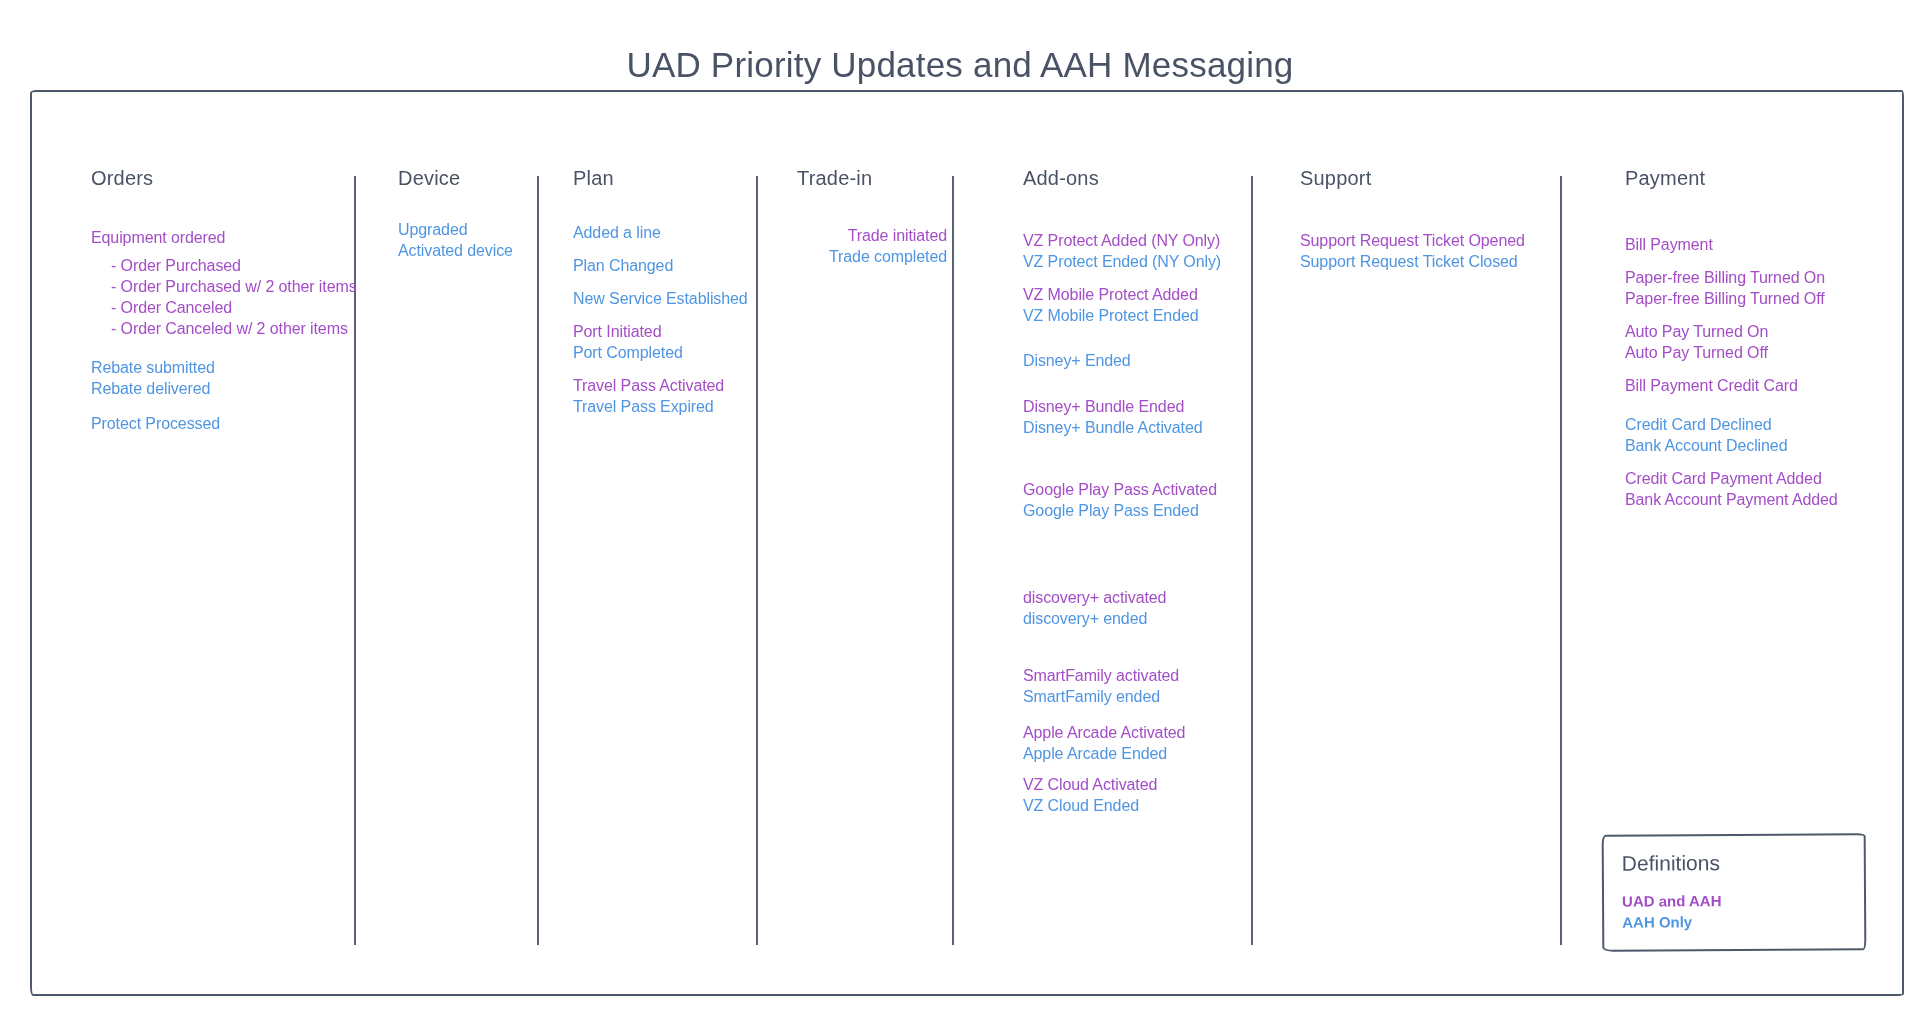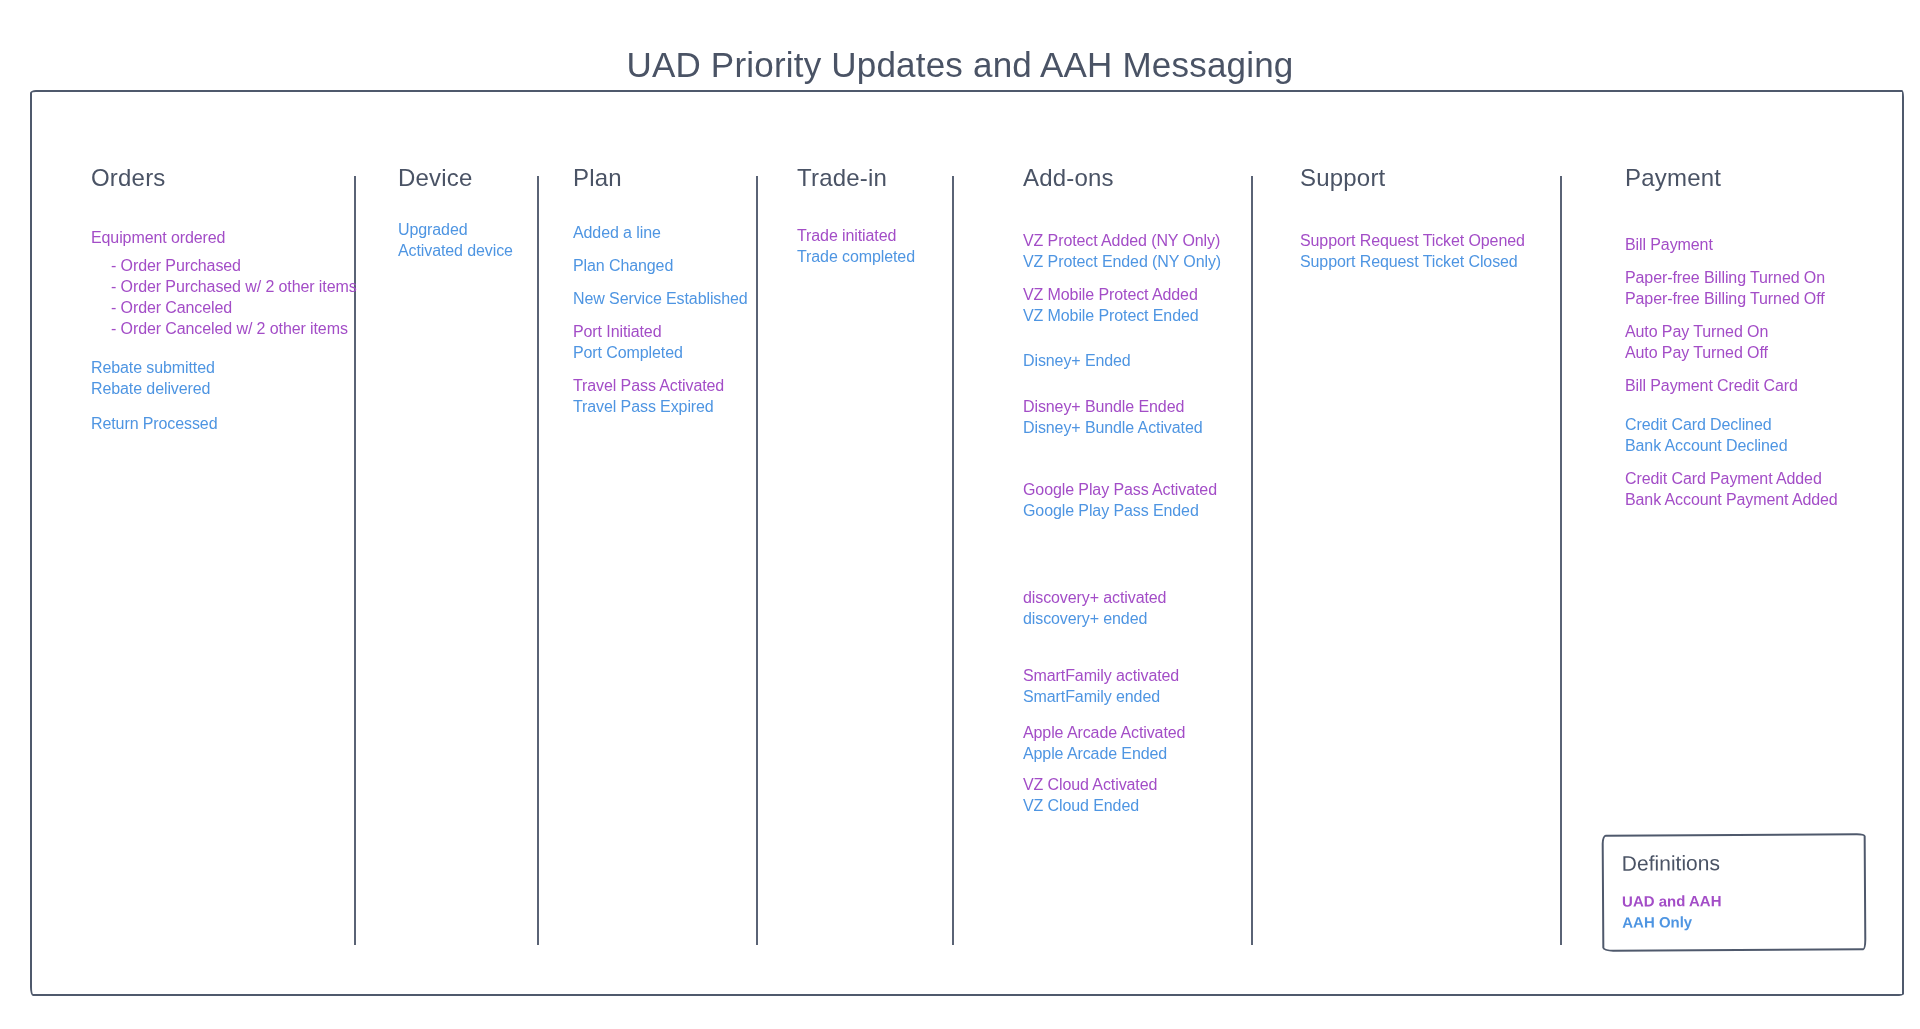--- a/index.html
+++ b/index.html
@@ -60,30 +60,30 @@
   .col-0 { left: 91px;  width: 260px; }
   .col-1 { left: 398px; width: 135px; }
   .col-2 { left: 573px; width: 180px; }
   .col-3 { left: 797px; width: 150px; }
   .col-4 { left: 1023px; width: 225px; }
   .col-5 { left: 1300px; width: 255px; }
   .col-6 { left: 1625px; width: 255px; }
 
   .col-header {
     margin: 0;
-    font-size: 24px;
+    font-size: 20px;
     font-weight: 400;
     line-height: 30px;
     color: var(--slate);
     letter-spacing: 0.2px;
   }
   .groups { margin-top: 34px; }
   .col-1 .groups { margin-top: 26px; }
   .col-2 .groups { margin-top: 29px; }
-  .col-3 .groups { margin-top: 32px; }
+  .col-3 .groups { margin-top: 32px; text-align: right; }
   .col-4 .groups { margin-top: 37px; }
   .col-5 .groups { margin-top: 37px; }
   .col-6 .groups { margin-top: 41px; }
 
   .group { margin-top: 12px; }
   .group:first-child { margin-top: 0; }
 
   .col-0 .group:nth-child(2) { margin-top: 7px; }
   .col-0 .group:nth-child(3) { margin-top: 18px; }
   .col-0 .group:nth-child(4) { margin-top: 14px; }
@@ -162,21 +162,21 @@
           <div class="item uad_and_aah sub">- Order Purchased</div>
           <div class="item uad_and_aah sub">- Order Purchased w/ 2 other items</div>
           <div class="item uad_and_aah sub">- Order Canceled</div>
           <div class="item uad_and_aah sub">- Order Canceled w/ 2 other items</div>
         </div>
         <div class="group">
           <div class="item aah_only">Rebate submitted</div>
           <div class="item aah_only">Rebate delivered</div>
         </div>
         <div class="group">
-          <div class="item aah_only">Return Processed</div>
+          <div class="item aah_only">Protect Processed</div>
         </div>
       </div>
     </div>
     <div class="column col-1">
       <h2 class="col-header">Device</h2>
       <div class="groups">
         <div class="group">
           <div class="item aah_only">Upgraded</div>
           <div class="item aah_only">Activated device</div>
         </div>

